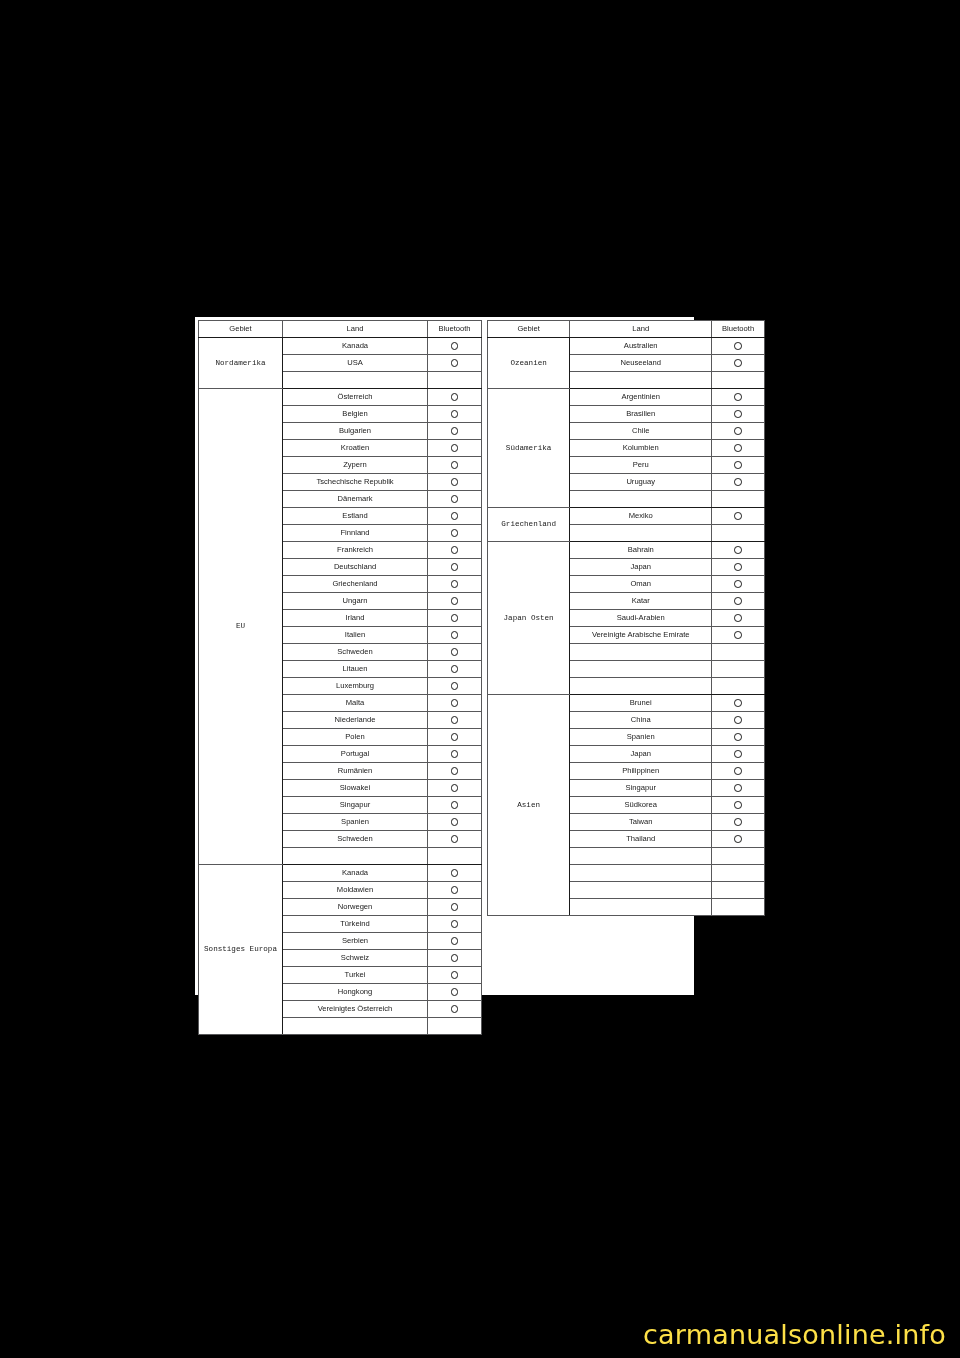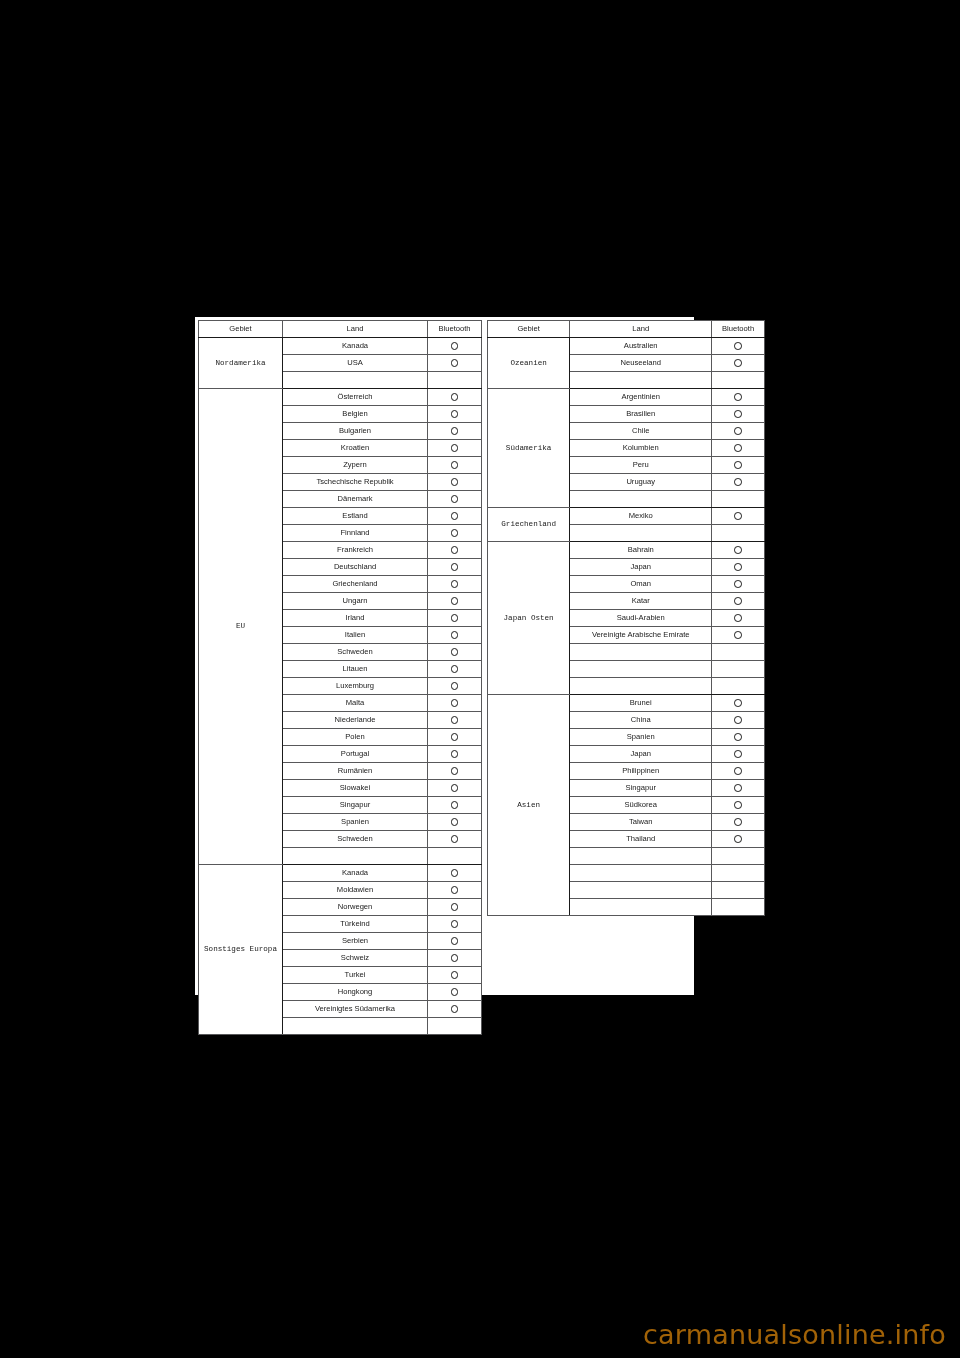--- a/index.html
+++ b/index.html
@@ -97,21 +97,21 @@
 
   td.empty-cell { height: 16px; }
 
   
   #watermark {
     position: absolute;
     right: 14px;
     bottom: 8px;
     font-size: 27px;
     letter-spacing: 0.2px;
-    color: #a16207;
+    color: #fde047;
     font-family: "DejaVu Sans", sans-serif;
     user-select: none;
   }
 </style>
 </head>
 <body>
 
 <div id="page-sheet">
   <div id="tables-area">
 
@@ -282,21 +282,21 @@
           </tr>
           <tr>
             <td>Turkei</td>
             <td><span class="bt-mark"></span></td>
           </tr>
           <tr>
             <td>Hongkong</td>
             <td><span class="bt-mark"></span></td>
           </tr>
           <tr>
-            <td>Vereinigtes Südamerika</td>
+            <td>Vereinigtes Österreich</td>
             <td><span class="bt-mark"></span></td>
           </tr>
           <tr>
             <td class="empty-cell"></td>
             <td class="empty-cell"></td>
           </tr>
         </tbody>
     </table>
 
     <table class="country-table" id="table-right">

